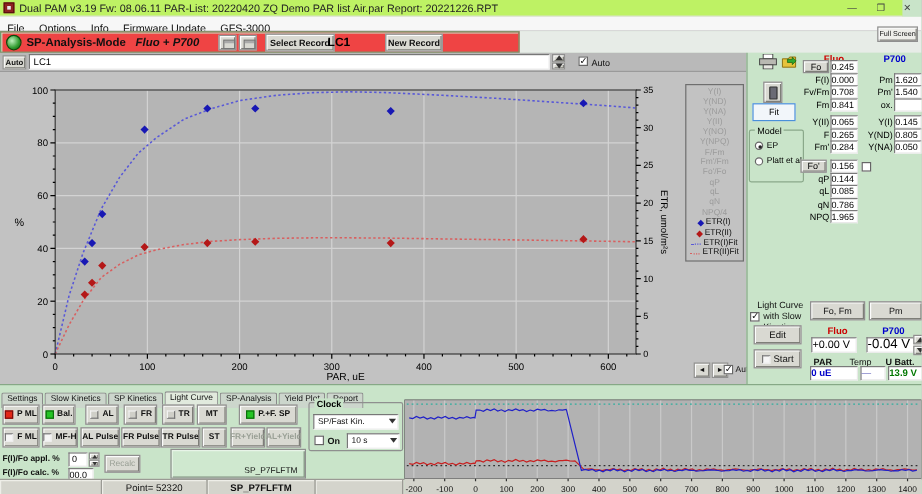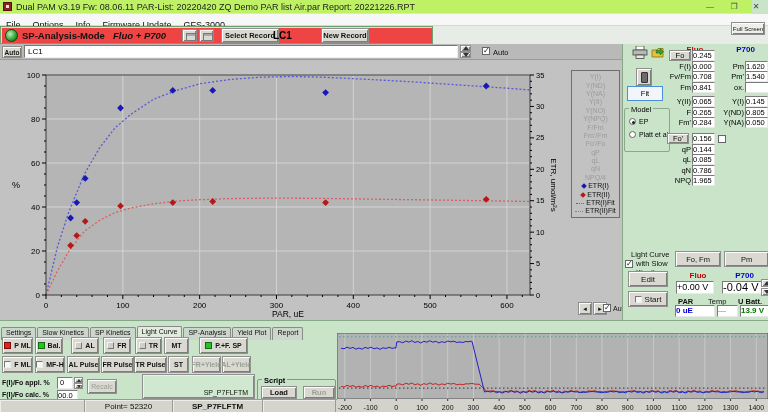--- a/index.html
+++ b/index.html
@@ -471,26 +471,34 @@
         </span>
     </span>
     <span class="b3d disabled" style="left:87px; top:58px; width:30px; height:15px; font-weight:normal; font-size:7px;">Recalc</span>
     <span class="small-label" style="left:2px; top:70px; font-size:7px; font-weight:bold;">F(I)/Fo calc. %</span>
     <span class="vbox" style="left:57px; top:69px; width:21px; height:11px;">00.0</span>
 
     <div id="trigger">
       <span>SP_P7FLFTM</span>
     </div>
 
-
-    <div class="groupbox" style="left:257px; top:58px; width:79px; height:22px; border-color:#8f8f8f;">
-      <span class="gb-title" style="font-weight:bold; font-size:7.5px;">Script</span>
-      <span class="b3d" style="left:3px; top:6px; width:36px; height:13px; font-size:7.5px;">Load</span>
-      <span class="b3d disabled" style="left:45px; top:6px; width:32px; height:13px; font-size:7.5px;">Run</span>
+    <div class="groupbox" style="left:257px; top:14px; width:79px; height:41px; border-color:#8f8f8f;">
+      <span class="gb-title" style="font-weight:bold; font-size:7.5px;">Clock</span>
+      <span class="dd" style="left:3px; top:9px; width:71px; height:13px;">
+        <span>SP/Fast Kin.</span>
+        <i class="tri-dn dd-arrow"></i>
+      </span>
+      <span class="cb" style="left:4px; top:27px;"></span>
+      <span class="small-label" style="left:15px; top:27px; font-weight:bold;">On</span>
+      <span class="dd" style="left:31px; top:25px; width:44px; height:13px;">
+        <span>10 s</span>
+        <i class="tri-dn dd-arrow"></i>
+      </span>
     </div>
+
 
     <div id="statusbar">
         <div class="status-cell" style="width: 85px;"></div>
         <div class="status-cell" style="width: 88px;">Point= 52320</div>
         <div class="status-cell" style="width: 90px; font-weight: bold;">SP_P7FLFTM</div>
         <div class="status-cell" style="width: 73px;"></div>
       </div>
     <svg id="kinsvg" width="431" height="81">
         <rect x="0" y="0" width="431" height="66" fill="#b2b2b2"></rect>
         <line x1="7.857142857142857" y1="0" x2="7.857142857142857" y2="66" stroke="#c9c9c9"></line>

